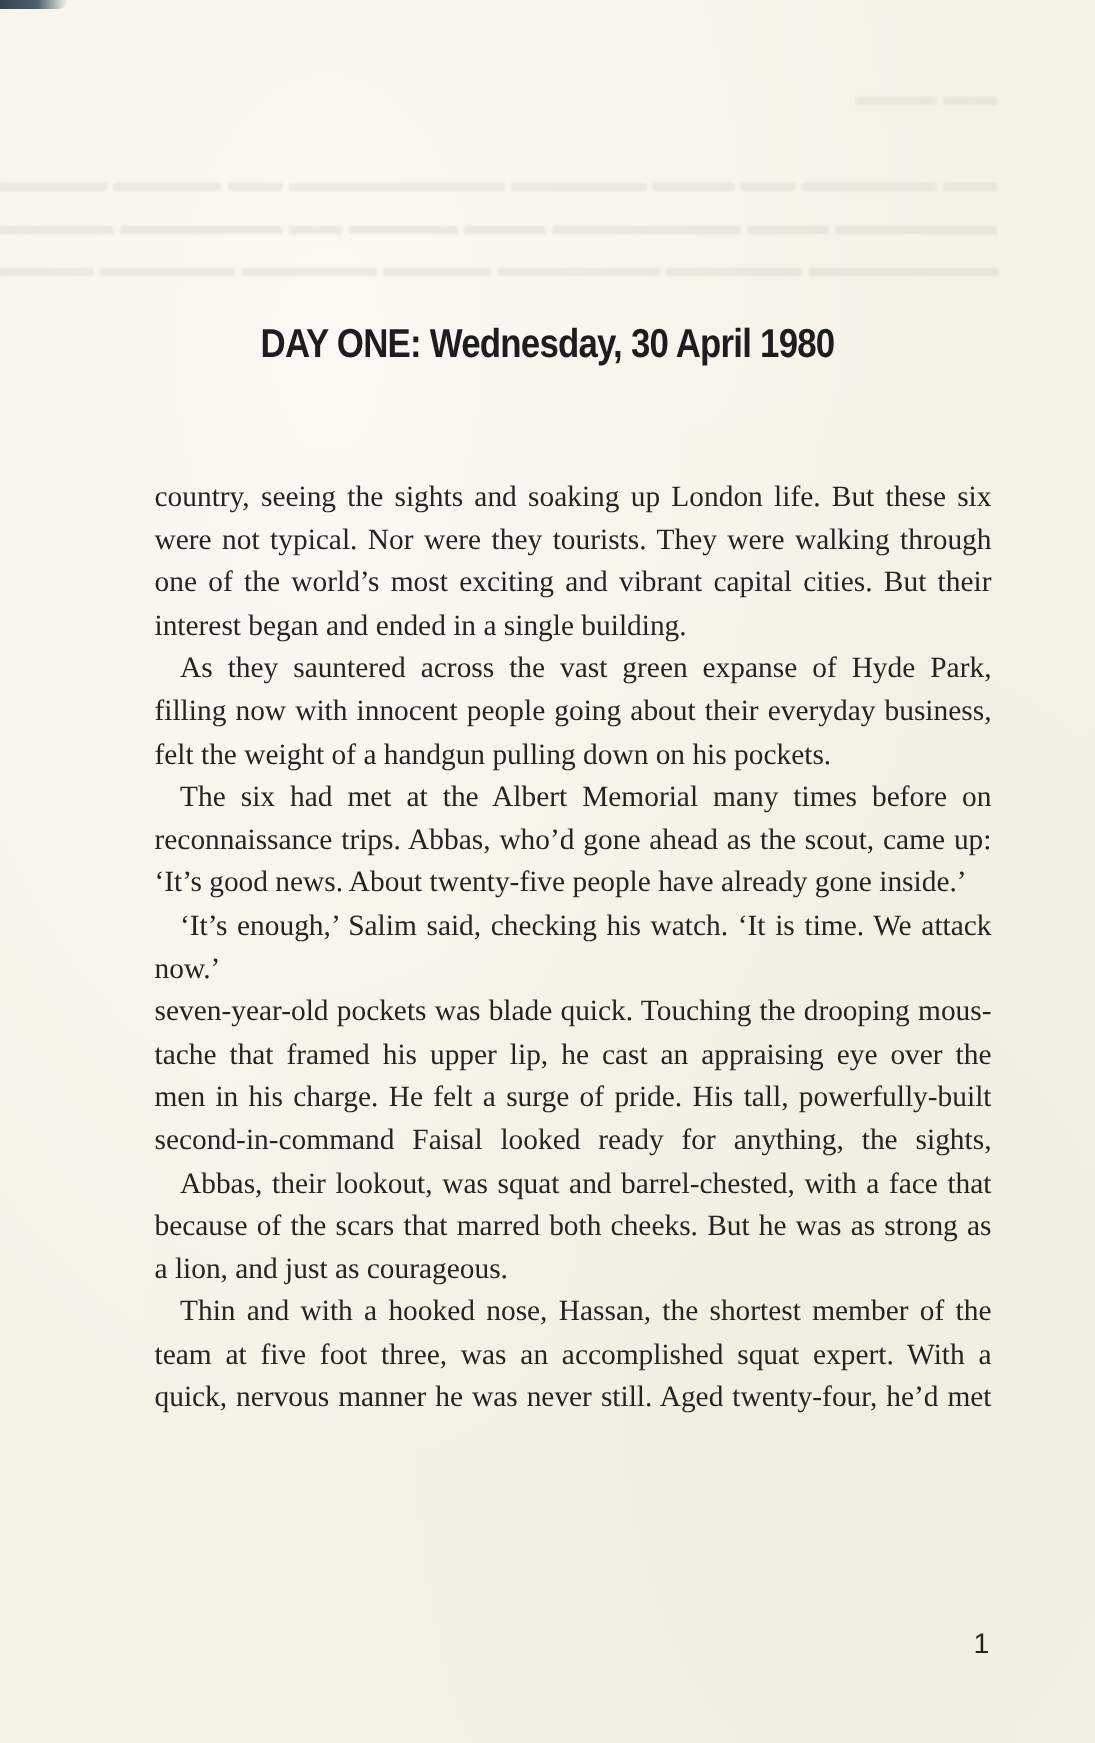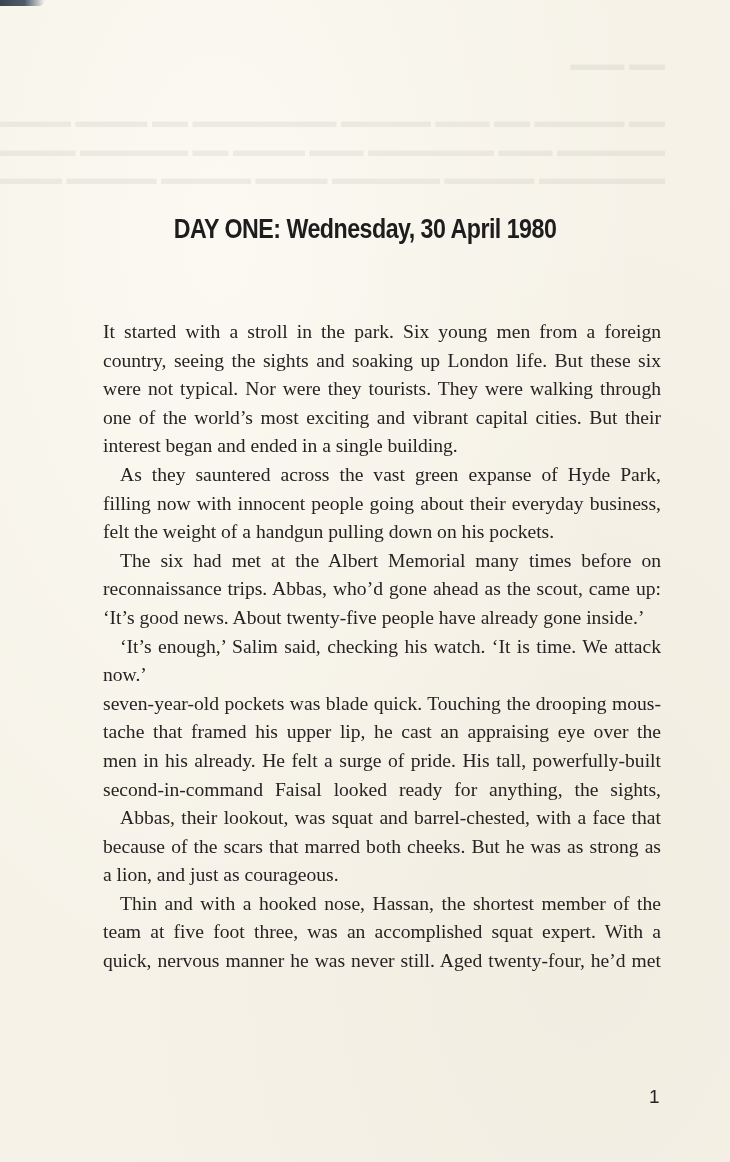--- a/index.html
+++ b/index.html
@@ -90,21 +90,20 @@
 <div class="show-through">▬▬ ▬▬▬
 
 ▬▬ ▬▬▬▬▬ ▬▬ ▬▬▬ ▬▬▬▬▬ ▬▬▬▬▬▬▬▬ ▬▬ ▬▬▬▬ ▬▬▬▬▬▬ ▬▬▬▬
 ▬▬▬▬▬▬ ▬▬▬ ▬▬▬▬▬▬▬ ▬▬▬ ▬▬▬▬ ▬▬ ▬▬▬▬▬▬ ▬▬▬▬▬▬ ▬▬▬▬ ▬▬▬
 ▬▬▬▬▬▬▬ ▬▬▬▬▬ ▬▬▬▬▬▬ ▬▬▬▬ ▬▬▬▬▬ ▬▬▬▬▬ ▬▬▬▬ ▬▬▬ ▬▬▬ ▬▬</div>
 
 <h1 class="chapter-title">DAY ONE: Wednesday, 30 April 1980</h1>
 
 <div class="body-text" id="body-text">
     <div>
-      <span class="line">It started with a stroll in the park. Six young men from a foreign</span>
       <span class="line">country, seeing the sights and soaking up London life. But these six</span>
       <span class="line">were not typical. Nor were they tourists. They were walking through</span>
       <span class="line">one of the world’s most exciting and vibrant capital cities. But their</span>
       <span class="line last">interest began and ended in a single building.</span>
     </div>
     <div>
       <span class="line indent">As they sauntered across the vast green expanse of Hyde Park,</span>
       <span class="line">filling now with innocent people going about their everyday business,</span>
       <span class="line last">felt the weight of a handgun pulling down on his pockets.</span>
     </div>
@@ -113,21 +112,21 @@
       <span class="line">reconnaissance trips. Abbas, who’d gone ahead as the scout, came up:</span>
       <span class="line last">‘It’s good news. About twenty-five people have already gone inside.’</span>
     </div>
     <div>
       <span class="line indent">‘It’s enough,’ Salim said, checking his watch. ‘It is time. We attack</span>
       <span class="line last">now.’</span>
     </div>
     <div>
       <span class="line">seven-year-old pockets was blade quick. Touching the drooping mous-</span>
       <span class="line">tache that framed his upper lip, he cast an appraising eye over the</span>
-      <span class="line">men in his already. He felt a surge of pride. His tall, powerfully-built</span>
+      <span class="line">men in his charge. He felt a surge of pride. His tall, powerfully-built</span>
       <span class="line">second-in-command Faisal looked ready for anything, the sights,</span>
     </div>
     <div>
       <span class="line indent">Abbas, their lookout, was squat and barrel-chested, with a face that</span>
       <span class="line">because of the scars that marred both cheeks. But he was as strong as</span>
       <span class="line last">a lion, and just as courageous.</span>
     </div>
     <div>
       <span class="line indent">Thin and with a hooked nose, Hassan, the shortest member of the</span>
       <span class="line">team at five foot three, was an accomplished squat expert. With a</span>

